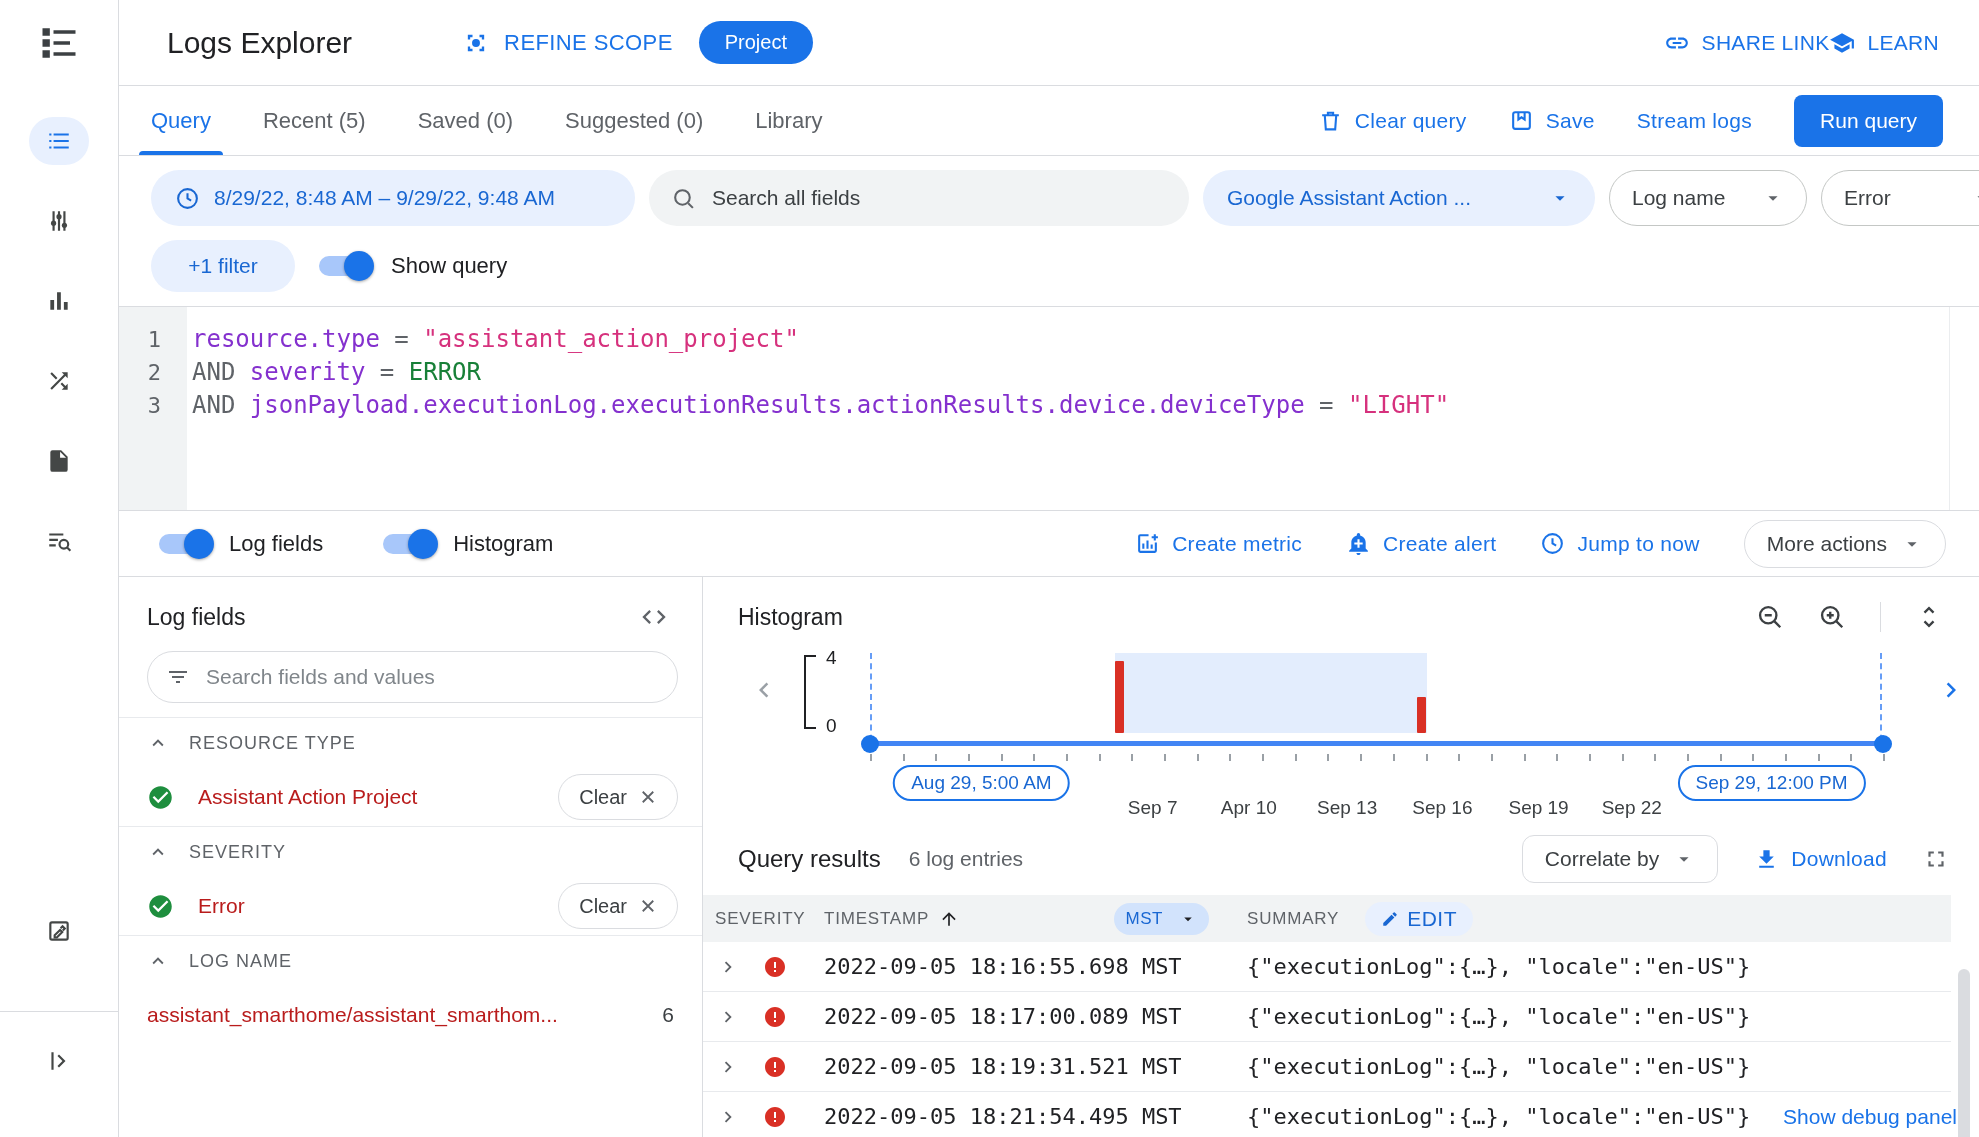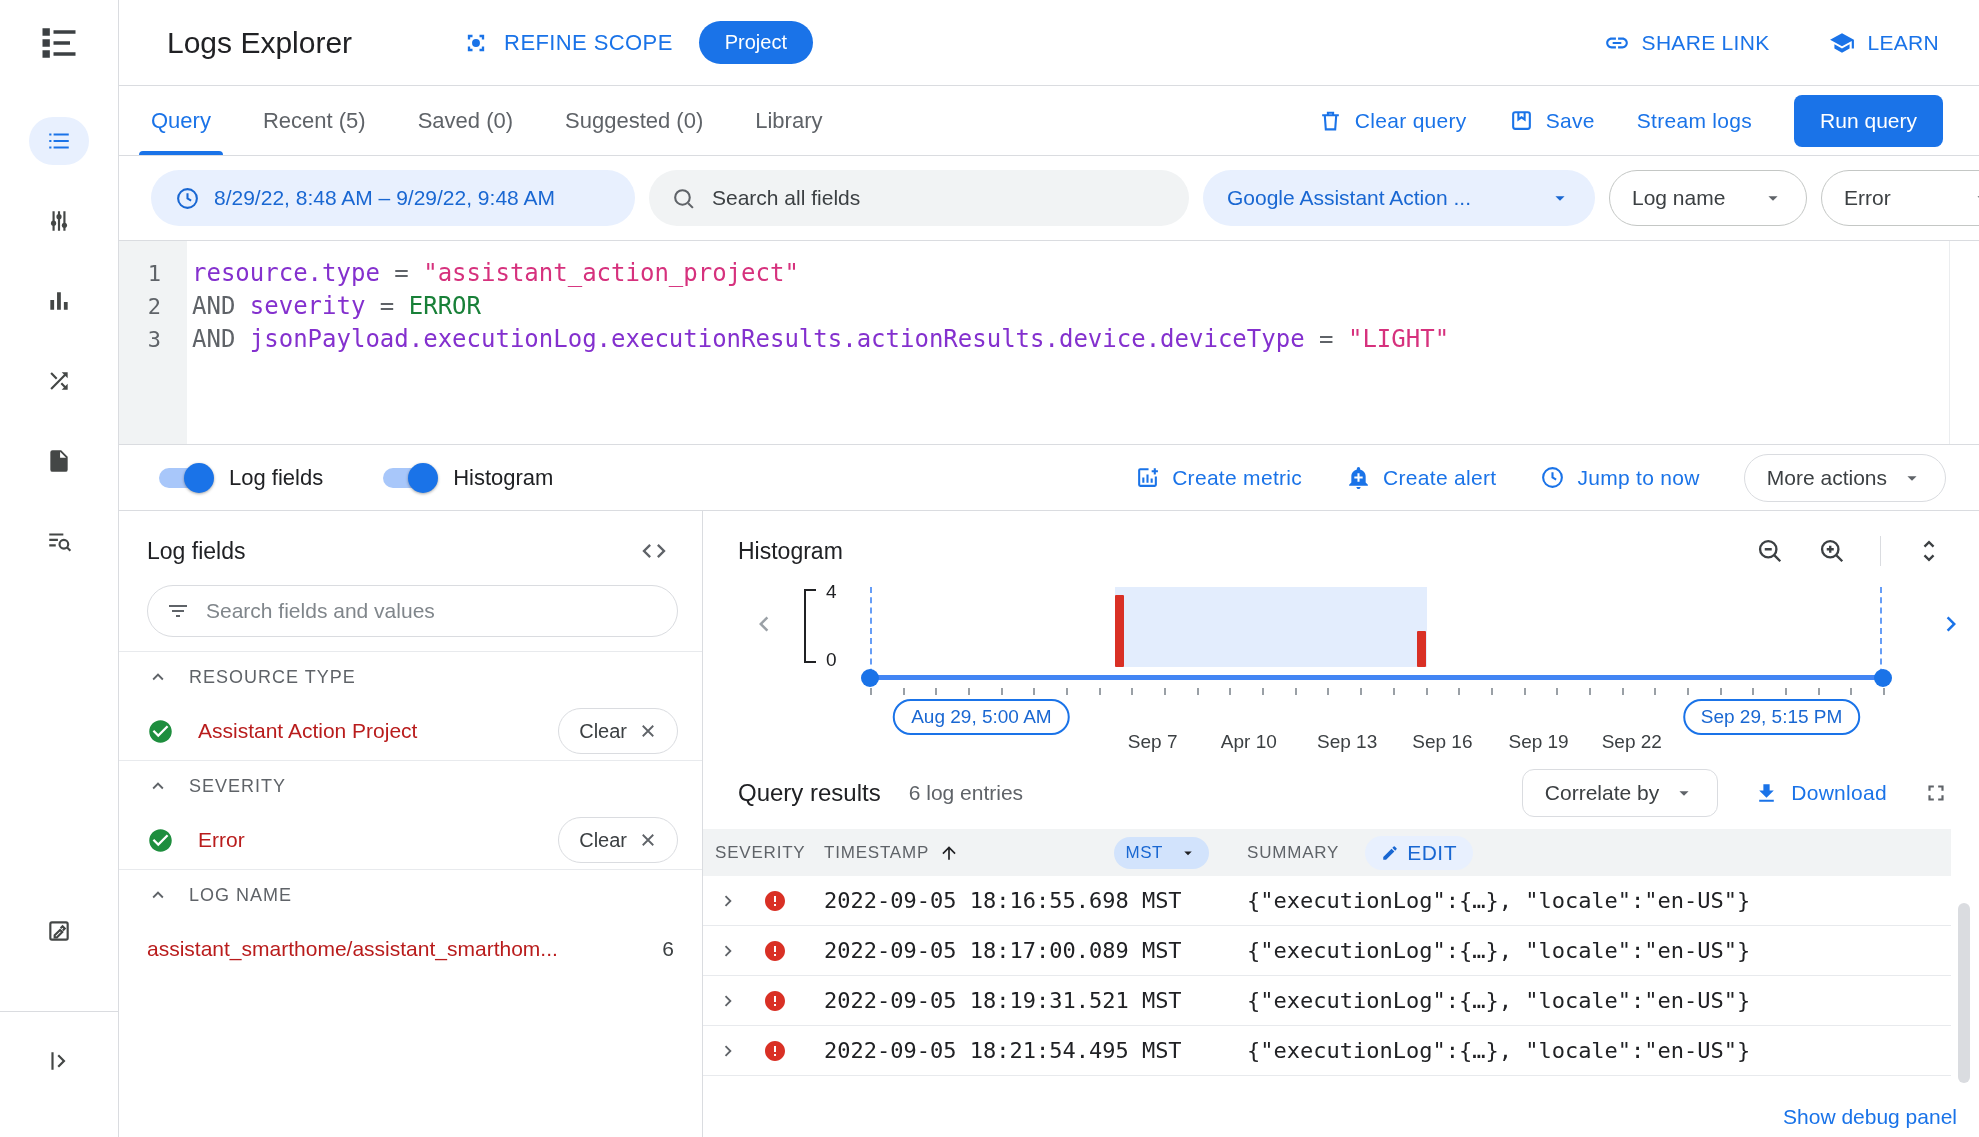--- a/index.html
+++ b/index.html
@@ -21,21 +21,21 @@
   .side-bottom { margin-top:auto; width:100%; display:flex; flex-direction:column; align-items:center; padding-bottom:20px; }
   .side-divider { width:100%; height:1px; background:#dadce0; margin:24px 0 25px; }
 
   
   .main { flex:1; min-width:0; display:flex; flex-direction:column; }
 
   .topbar { height:86px; flex-shrink:0; display:flex; align-items:center; padding:0 40px 0 48px; border-bottom:1px solid #dadce0; }
   .topbar h1 { font-size:30px; color:#202124; }
   .refine-scope { margin-left:110px; gap:14px; color:#1a73e8; font-size:22px; font-weight:500; letter-spacing:.4px; }
   .scope-pill { margin-left:26px; background:#1a73e8; color:#fff; font-size:20px; font-weight:500; padding:10px 26px; border-radius:26px; cursor:pointer; }
-  .topbar-right { margin-left:auto; display:flex; align-items:flex-start; gap:60px; }
+  .topbar-right { margin-left:auto; display:flex; align-items:flex-start; }
   .blue-link { color:#1a73e8; font-size:21px; font-weight:500; gap:12px; letter-spacing:.3px; }
 
   .tabbar { height:70px; flex-shrink:0; display:flex; align-items:stretch; padding:0 36px 0 6px; border-bottom:1px solid #dadce0; }
   .tabs { display:flex; }
   .tab { padding:0 26px; display:flex; align-items:center; font-size:22px; font-weight:500; color:#5f6368; position:relative; cursor:pointer; }
   .tab.active { color:#1a73e8; }
   .tab.active::after { content:''; position:absolute; left:14px; right:14px; bottom:0; height:4px; background:#1a73e8; border-radius:4px 4px 0 0; }
   .tab-actions { margin-left:auto; display:flex; align-items:center; gap:42px; }
   .run-query { background:#1a73e8; color:#fff; font-size:21px; font-weight:500; height:52px; padding:0 26px; border-radius:8px; }
 
@@ -293,20 +293,25 @@
           <svg class="caret" width="22" height="22" viewBox="0 0 24 24" fill="#5f6368">
               <path d="M7 10l5 5 5-5z"></path>
             </svg>
         </button>
         <button class="chip outline err-chip">
           <span>Error</span>
           <svg class="caret" width="22" height="22" viewBox="0 0 24 24" fill="#5f6368">
               <path d="M7 10l5 5 5-5z"></path>
             </svg>
         </button>
+      </div>
+      <div class="filter-row2">
+        <button class="chip blue addfilter-chip">+1 filter</button>
+        <div class="toggle"></div>
+        <span class="toggle-label">Show query</span>
       </div>
     </div>
 
     <div class="editor">
       <div class="gutter">
           <div>1</div>
           <div>2</div>
           <div>3</div>
         </div>
       <div class="code">
@@ -508,21 +513,21 @@
                   <div class="htick" style="left: 100%;"></div>
                 </div>
               <div class="hist-labels">
                 <span class="range-pill" style="left:11%">Aug 29, 5:00 AM</span>
                 <span class="tick-label" style="left:27.9%">Sep 7</span>
                 <span class="tick-label" style="left:37.4%">Apr 10</span>
                 <span class="tick-label" style="left:47.1%">Sep 13</span>
                 <span class="tick-label" style="left:56.5%">Sep 16</span>
                 <span class="tick-label" style="left:66%">Sep 19</span>
                 <span class="tick-label" style="left:75.2%">Sep 22</span>
-                <span class="range-pill" style="left:89%">Sep 29, 5:15 PM</span>
+                <span class="range-pill" style="left:89%">Sep 29, 12:00 PM</span>
               </div>
             </div>
             <div class="hist-nav right">
               <svg width="30" height="30" viewBox="0 0 24 24" fill="currentColor">
                   <path d="M8.59 16.59 13.17 12 8.59 7.41 10 6l6 6-6 6z"></path>
                 </svg>
             </div>
           </div>
         </div>
 

